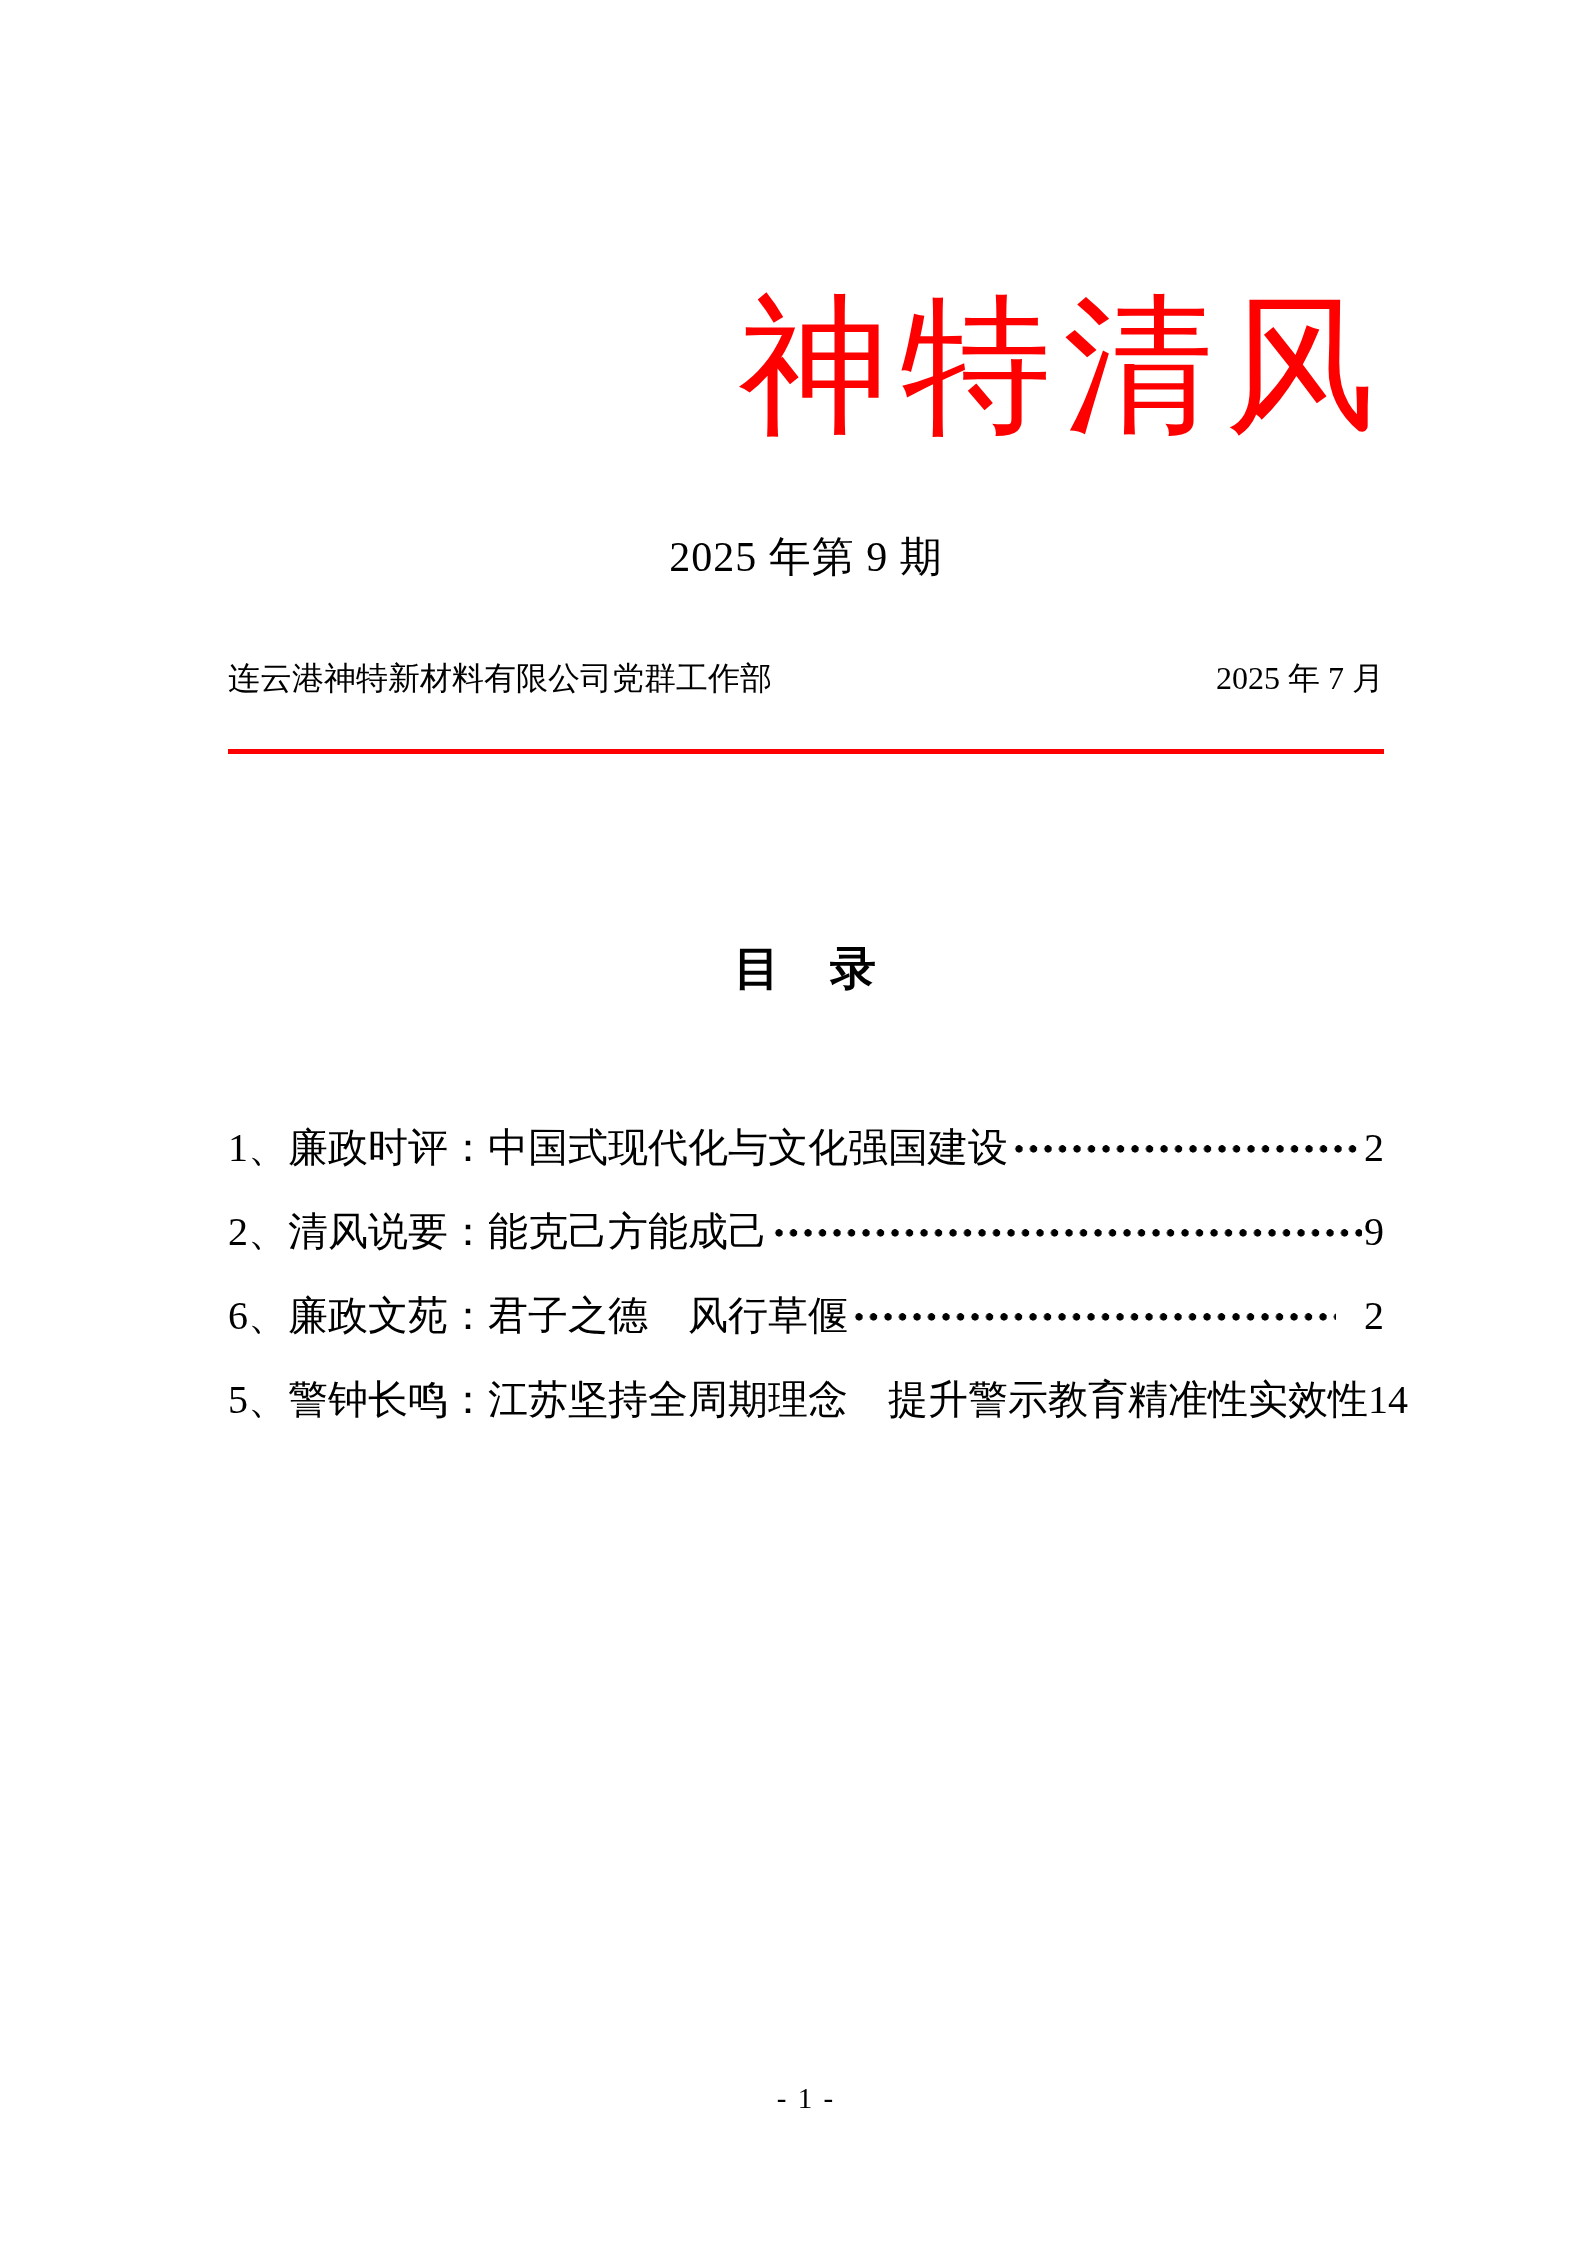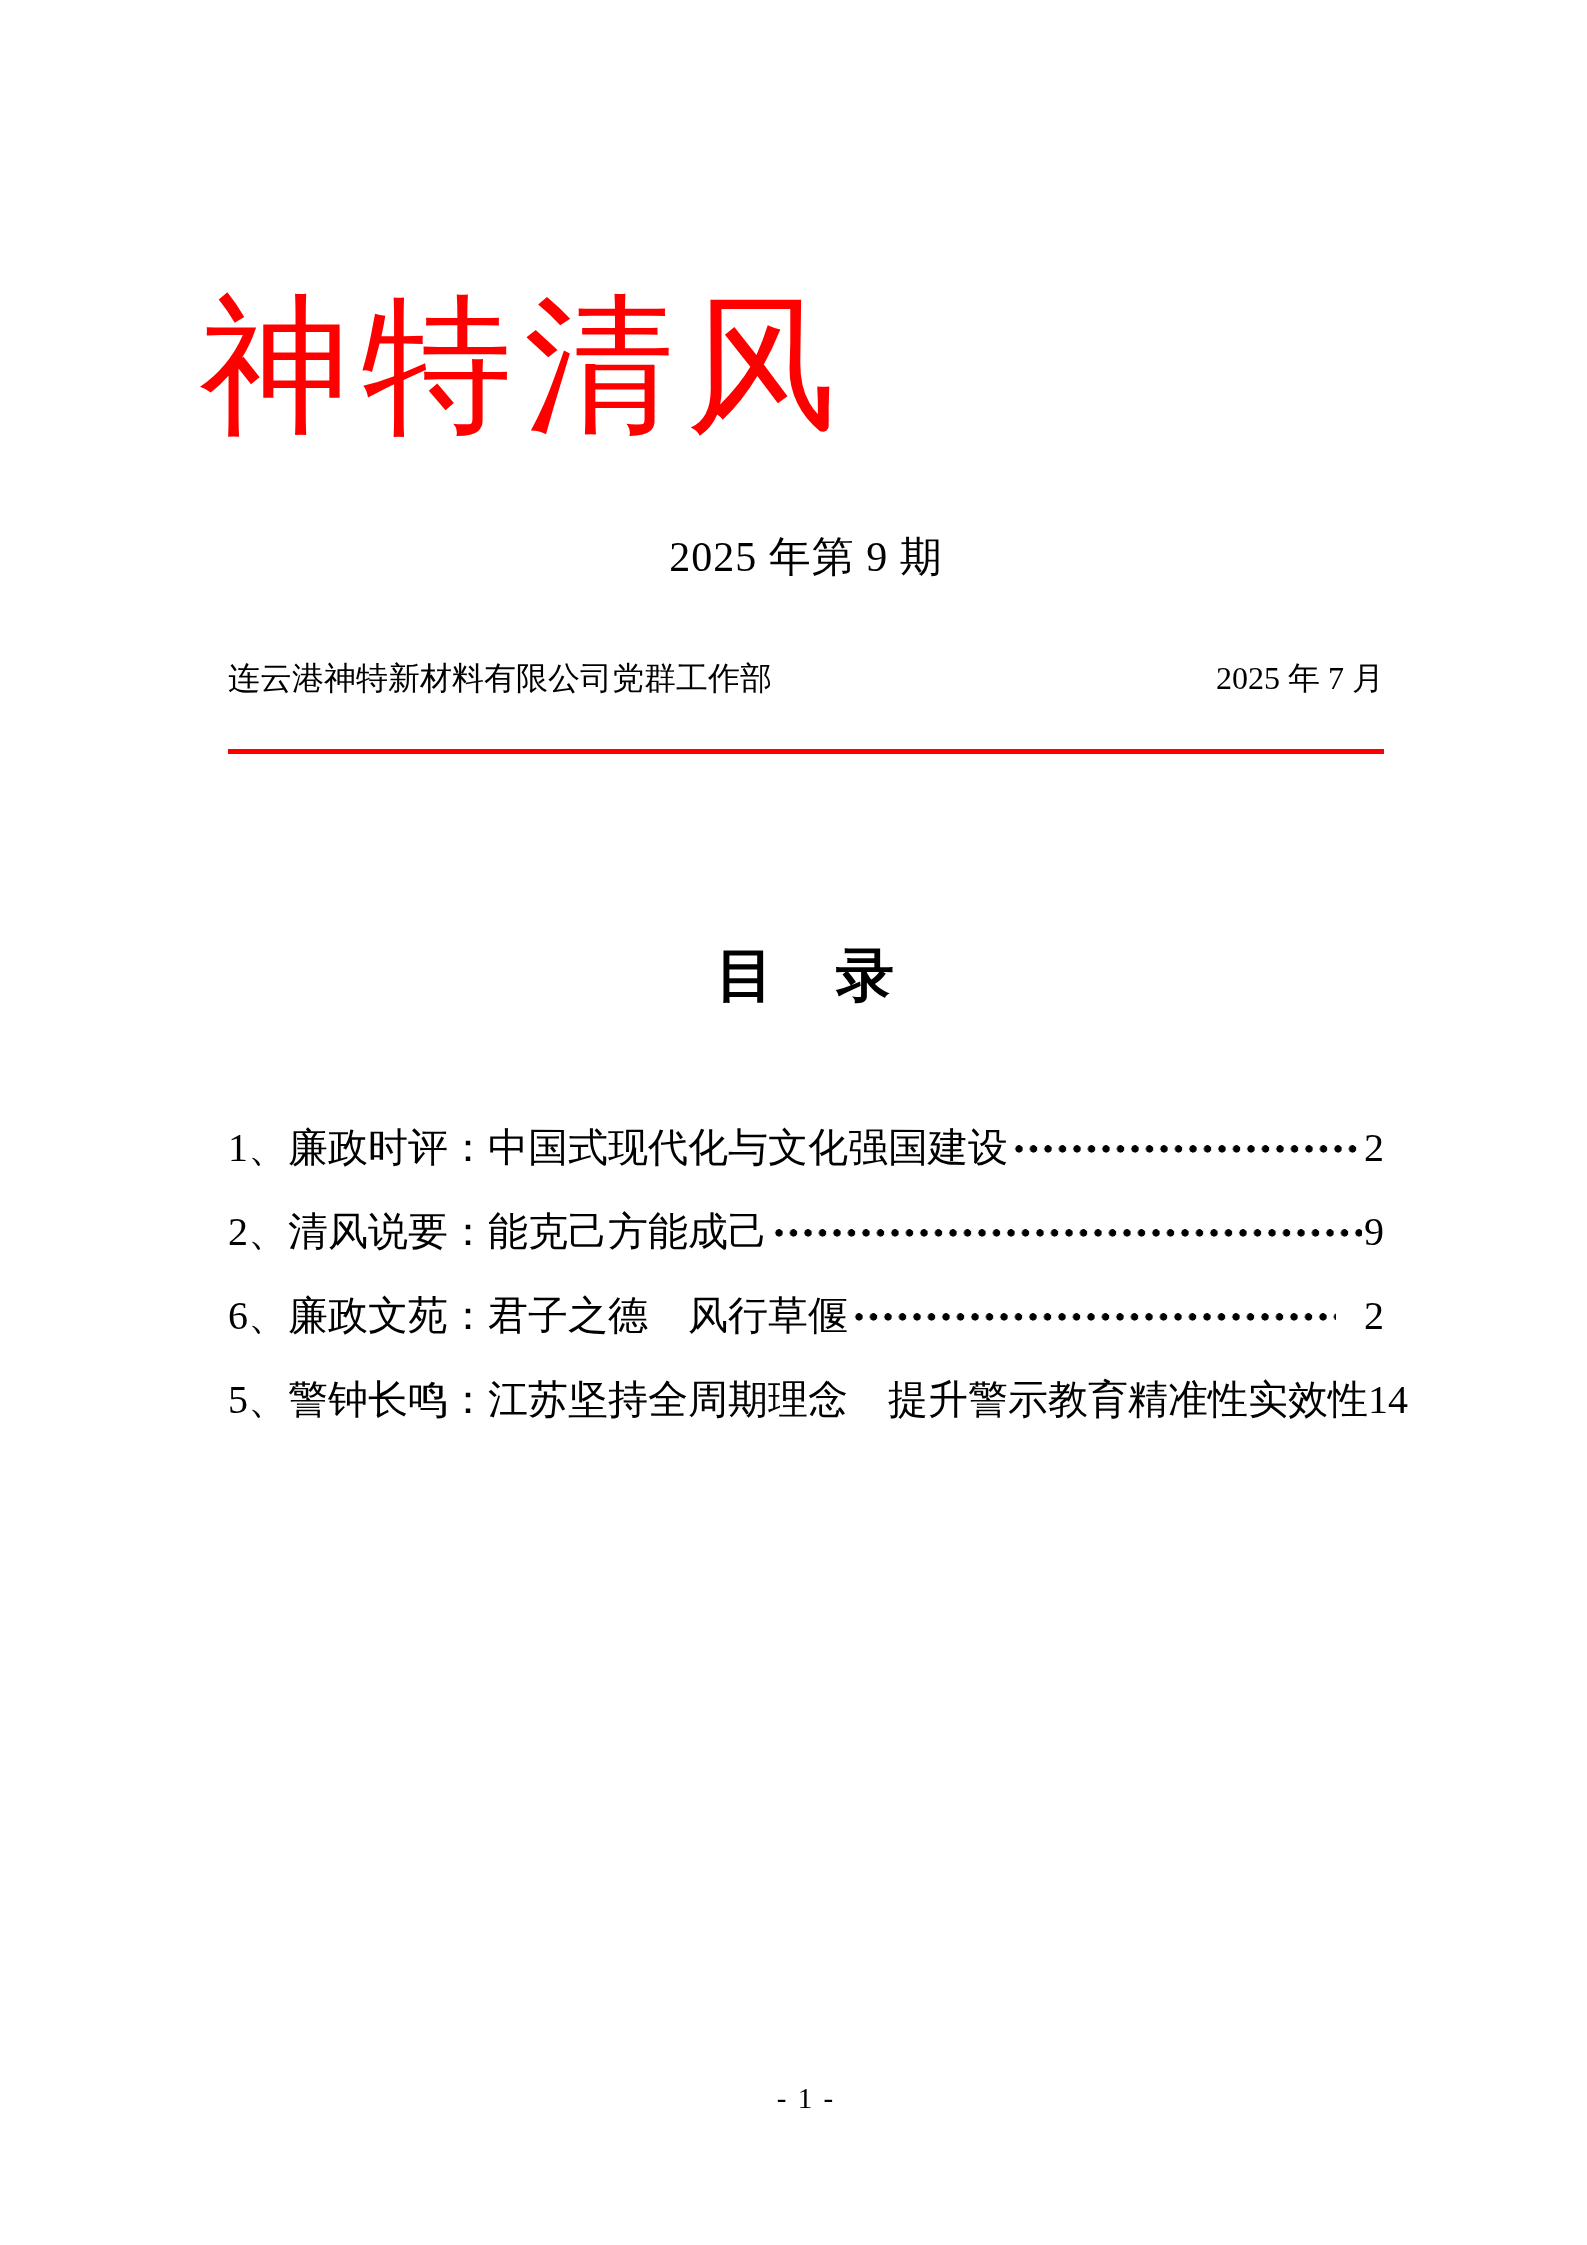--- a/index.html
+++ b/index.html
@@ -15,21 +15,21 @@
     overflow: hidden;
     font-family: "Liberation Serif", "DejaVu Serif", serif;
     color: #000000;
   }
   .journal-title {
     position: absolute;
     top: 288px;
     left: 200px;
     right: 200px;
     margin: 0;
-    text-align: left;
+    text-align: right;
     font-size: 150px;
     line-height: 1.05;
     font-weight: 400;
     letter-spacing: 12px;
     color: #ff0000;
     white-space: nowrap;
     font-family: Liberation Serif, serif;
   }
   .issue-line {
     position: absolute;
@@ -61,21 +61,21 @@
     height: 5px;
     background: #ff0000;
   }
   .toc-heading {
     position: absolute;
     top: 944px;
     left: 228px;
     width: 1156px;
     margin: 0;
     text-align: center;
-    font-size: 58px;
+    font-size: 46px;
     line-height: 1.1;
     font-weight: 700;
     letter-spacing: 2px;
   }
   .toc-list {
     position: absolute;
     top: 1126px;
     left: 228px;
     width: 1156px;
   }

